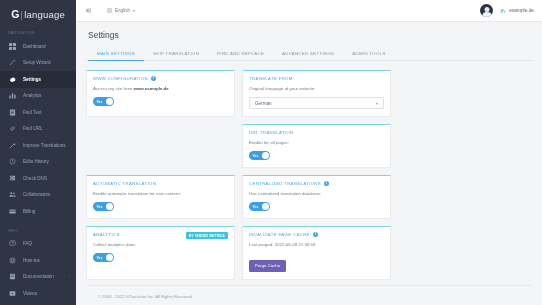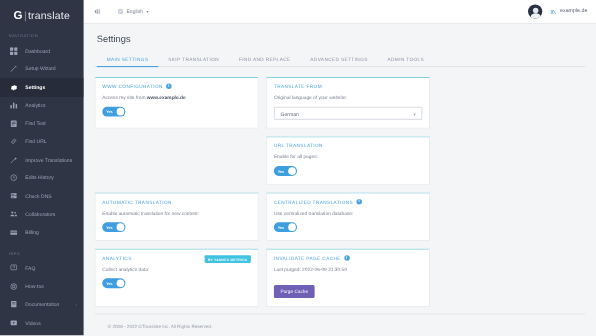--- a/index.html
+++ b/index.html
@@ -209,21 +209,21 @@
   }
 </style>
 </head>
 <body>
 
 <div class="app">
 
   <aside class="sidebar">
     <div class="brand">
       <div class="brand-text">
-        <span class="g">G</span><span class="bar">|</span><span class="rest">translate</span>
+        <span class="g">G</span><span class="bar">|</span><span class="rest">language</span>
       </div>
     </div>
 
     <div class="nav-section">NAVIGATION</div>
 
     <div class="nav-item">
       <span class="nav-ico">
           <svg width="7" height="7" viewBox="0 0 16 16" fill="#9aa2b4">
             <rect x="0" y="0" width="7" height="7" rx="1"></rect>
             <rect x="9" y="0" width="7" height="7" rx="1"></rect>

